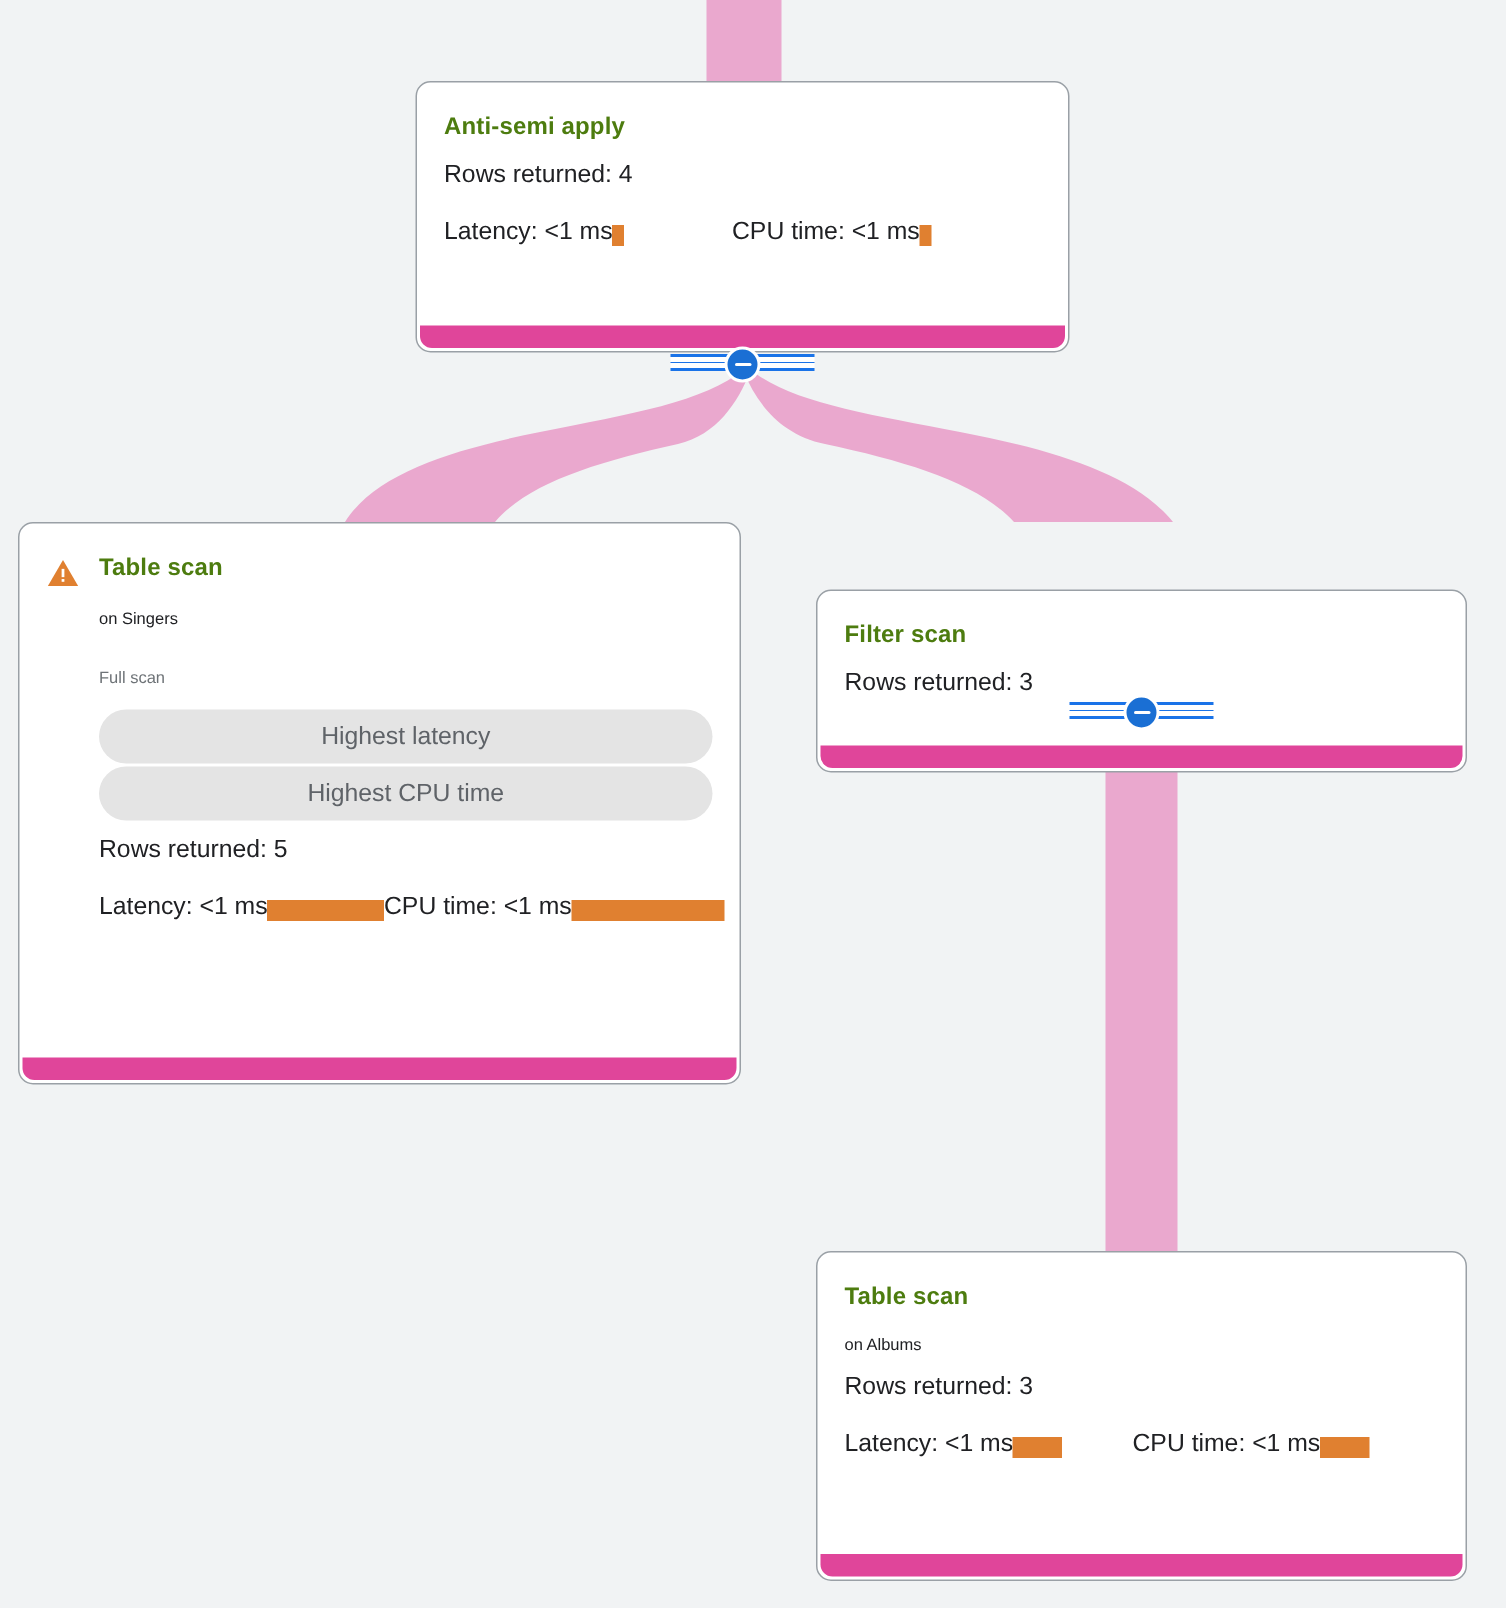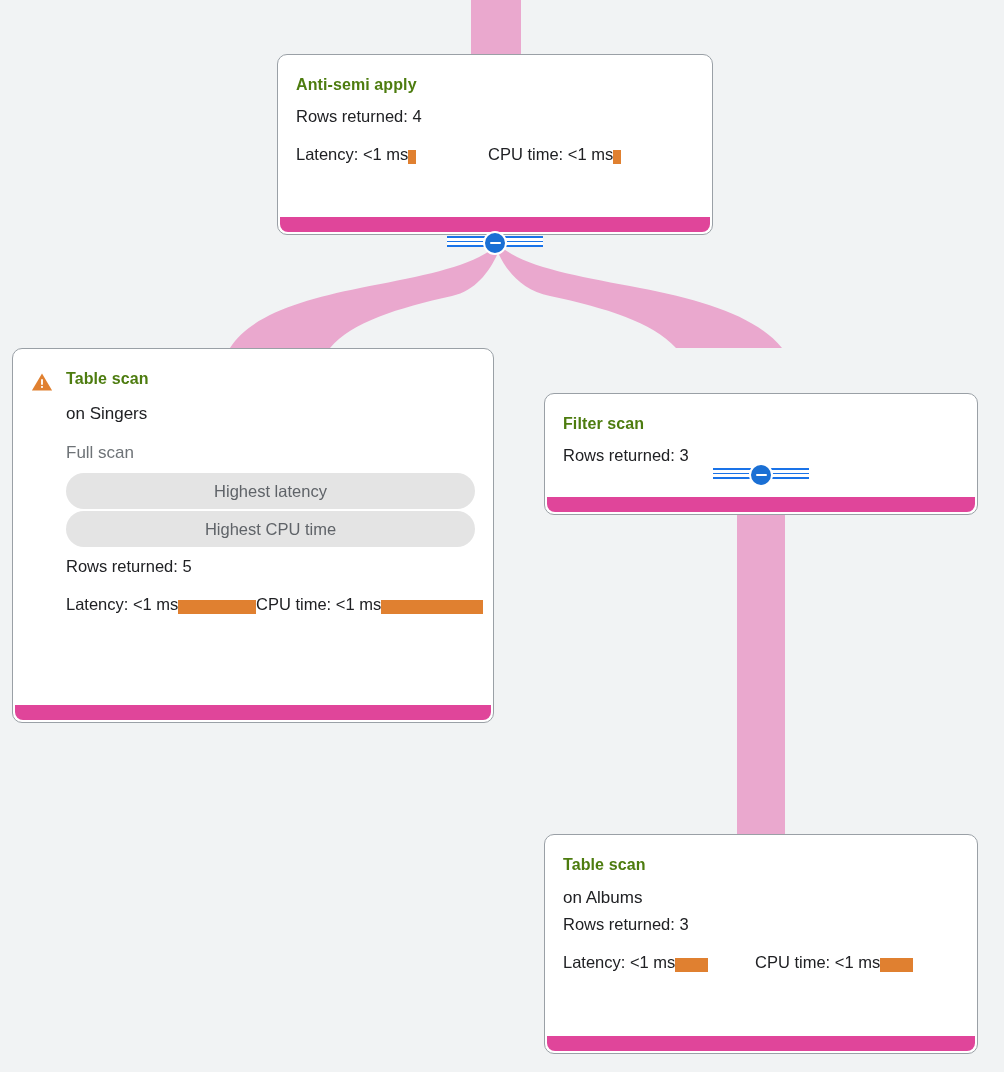--- a/index.html
+++ b/index.html
@@ -52,21 +52,21 @@
     margin-right: 13px;
   }
   .node-title {
     font-size: 16px;
     font-weight: bold;
     color: #4d7c0f;
     line-height: 24px;
     letter-spacing: 0.1px;
   }
   .node-sub {
-    font-size: 17px;
+    font-size: 11px;
     color: #202124;
     line-height: 25px;
     margin-top: 8px;
   }
   .node-sub.muted {
     color: #6e7377;
     margin-top: 14px;
   }
   .node-rows {
     font-size: 16.5px;

